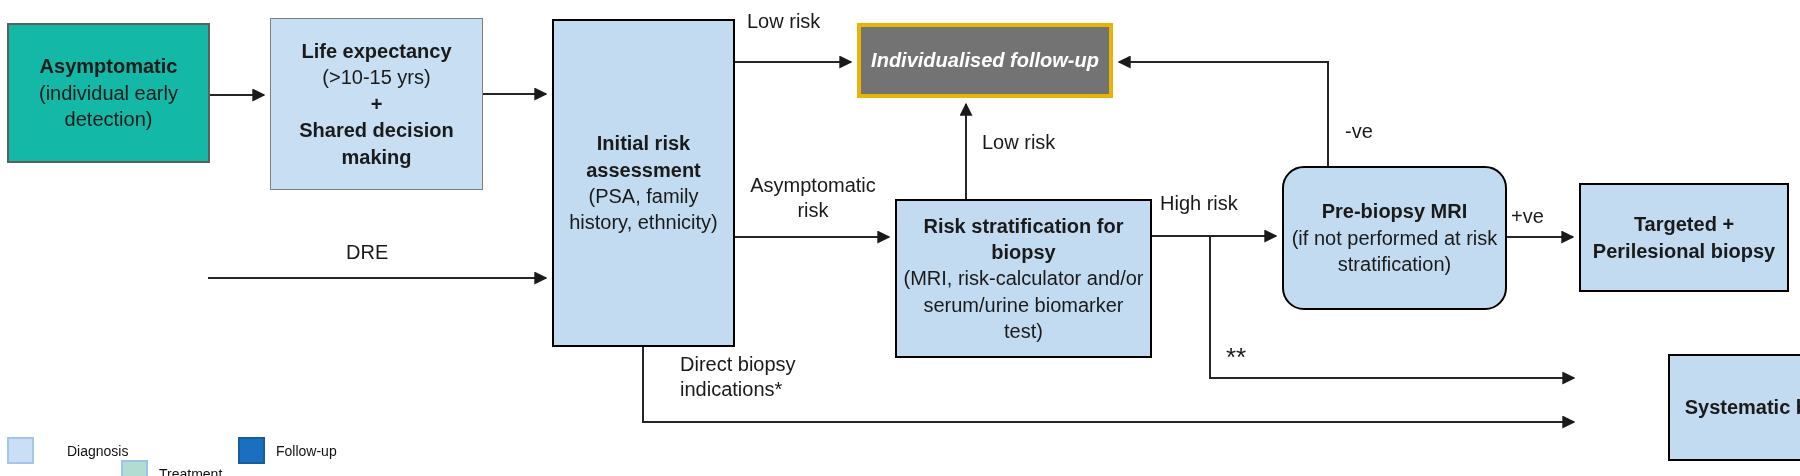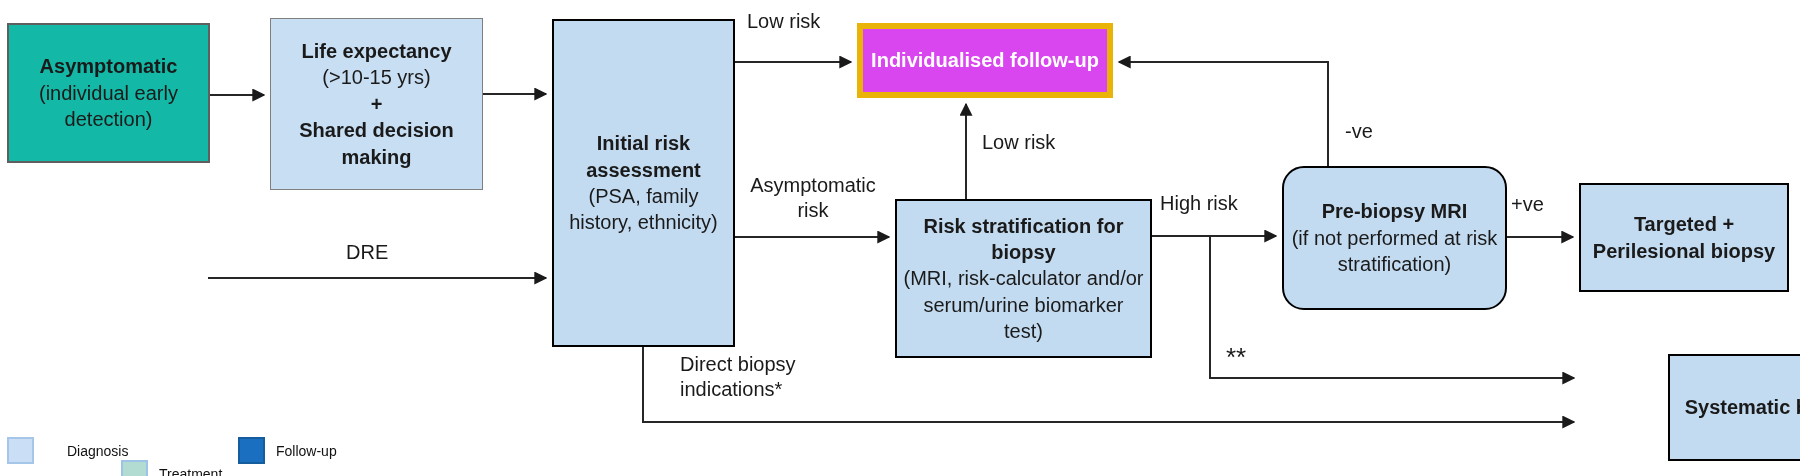--- a/index.html
+++ b/index.html
@@ -10,21 +10,21 @@
   .wires{position:absolute;left:0;top:0;width:1800px;height:476px;}
   .wires polyline{fill:none;stroke:#262626;stroke-width:2;}
   .node{
     position:absolute;display:flex;flex-direction:column;justify-content:center;
     align-items:center;text-align:center;box-sizing:border-box;
     font-size:20px;line-height:1.32;padding:4px 6px;
   }
   .node.white{background:#14b8a6;border:2px solid #5f5f5f;}
   .node.blue{background:#c3dbf1;border:2px solid #000000;}
   .node.blue-thin{background:#c7def3;border:1px solid #7f7f7f;}
-  .node.dark{background:#d946ef;border:6px solid #eab308;color:#ffffff;}
+  .node.dark{background:#737373;border:4px solid #eab308;color:#ffffff;font-style:italic;}
   .node .b{font-weight:700;}
   .elabel{position:absolute;font-size:20px;line-height:1.25;white-space:nowrap;}
   .elabel.wrap{white-space:normal;}
   .elabel.center{text-align:center;}
   .legend{position:absolute;left:0;top:437px;width:420px;height:34px;}
   .legend-item{position:absolute;display:flex;align-items:center;gap:11px;top:0;}
   .swatch{width:27px;height:27px;box-sizing:border-box;display:inline-block;}
   .swatch.s1{border:2px solid #a5c6e8;}
   .swatch.s2{border:2px solid #9dc3e6;}
   .swatch.s3{border:2px solid #155d9c;}
@@ -93,21 +93,21 @@
   <div class="node blue b" style="left:1668px;top:338px;width:209px;height:107px;margin-top:16px;">
     <div class="b">Systematic biopsy</div>
   </div>
 
   <div class="elabel" style="left:747px;top:9px;">Low risk</div>
   <div class="elabel" style="left:346px;top:240px;">DRE</div>
   <div class="elabel wrap center" style="left:740px;top:173px;width:146px;">Asymptomatic risk</div>
   <div class="elabel" style="left:982px;top:130px;">Low risk</div>
   <div class="elabel" style="left:1160px;top:191px;">High risk</div>
   <div class="elabel" style="left:1345px;top:119px;">-ve</div>
-  <div class="elabel" style="left:1511px;top:192px;">+ve</div>
+  <div class="elabel" style="left:1511px;top:204px;">+ve</div>
   <div class="elabel" style="left:1226px;top:341px;font-size:26px;">**</div>
   <div class="elabel wrap" style="left:680px;top:352px;width:138px;">Direct biopsy indications*</div>
 
   <div class="legend">
     <div class="legend-item" style="left:7px;gap:33px;">
       <span class="swatch s1" style="background: rgb(202, 222, 245);"></span>
       <span class="legend-label">Diagnosis</span>
     </div>
     <div class="legend-item" style="left:121px;margin-top:23px;">
       <span class="swatch s2" style="background: rgb(178, 220, 210);"></span>

